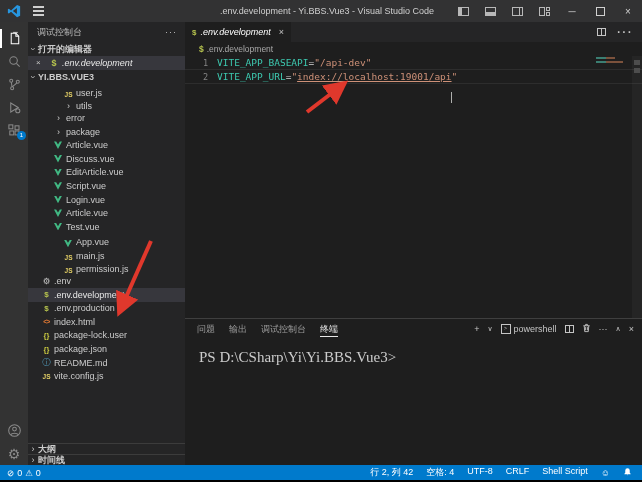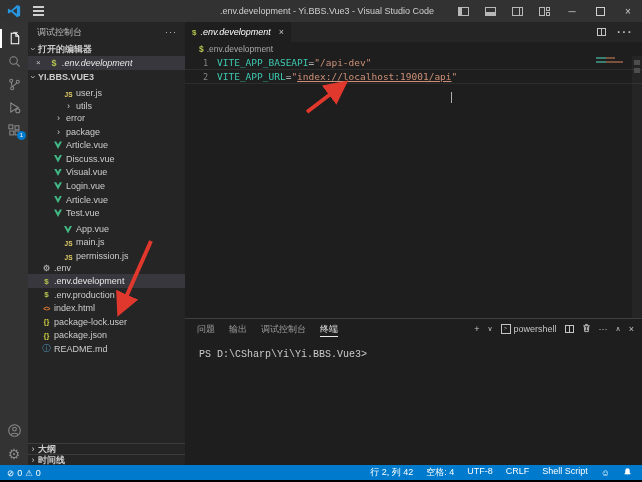--- a/index.html
+++ b/index.html
@@ -108,21 +108,21 @@
   #panel{position:absolute;left:0;right:0;bottom:0;height:147px;background:#1e1e1e;border-top:1px solid #3f3f3f;box-sizing:border-box;}
   #panel-header{height:20px;display:flex;align-items:center;padding:0 8px 0 12px;}
   #panel-tabs{display:flex;gap:14px;font-size:9px;}
   .panel-tab{color:#9d9d9d;height:20px;line-height:20px;position:relative;}
   .panel-tab.active{color:#e7e7e7;}
   .panel-tab.active::after{content:"";position:absolute;left:0;right:0;bottom:2px;height:1px;background:#e7e7e7;}
   #panel-actions{margin-left:auto;display:flex;align-items:center;gap:8px;color:#c5c5c5;font-size:9px;}
   .ps-box{width:8px;height:8px;border:1px solid #c5c5c5;font-size:5px;line-height:7px;text-align:center;display:inline-block;}
   #powershell-item{display:flex;align-items:center;gap:3px;}
   .trash-icon svg{width:9px;height:10px;stroke:#c5c5c5;fill:none;stroke-width:1;}
-  #terminal-content{padding:10px 0 0 14px;font-family:Liberation Mono, monospace;font-size:10px;color:#cccccc;}
+  #terminal-content{padding:10px 0 0 14px;font-family:Liberation Serif, serif;font-size:15px;color:#cccccc;}
   
   #statusbar{position:absolute;top:465px;left:0;width:642px;height:15px;background:#007acc;color:#ffffff;
     font-size:9px;display:flex;align-items:center;}
   #status-left{display:flex;align-items:center;gap:3px;padding-left:7px;}
   #status-left .sicon{font-size:8.5px;}
   #status-right{margin-left:auto;display:flex;align-items:center;gap:13px;padding-right:10px;}
   .status-item{white-space:nowrap;}
   #bell-icon svg{width:9px;height:10px;fill:#ffffff;}
   
   .arrow-overlay{position:absolute;left:0;top:0;width:642px;height:482px;pointer-events:none;z-index:50;}
@@ -252,21 +252,25 @@
         <div class="tree-row lvl3">
           <span class="ticon vue"></span>
           <span class="tlabel">Article.vue</span>
         </div>
         <div class="tree-row lvl3">
           <span class="ticon vue"></span>
           <span class="tlabel">Discuss.vue</span>
         </div>
         <div class="tree-row lvl3">
           <span class="ticon vue"></span>
-          <span class="tlabel">Visual.vue</span>
+          <span class="tlabel">EditArticle.vue</span>
+        </div>
+        <div class="tree-row lvl3">
+          <span class="ticon vue"></span>
+          <span class="tlabel">Script.vue</span>
         </div>
         <div class="tree-row lvl3">
           <span class="ticon vue"></span>
           <span class="tlabel">Login.vue</span>
         </div>
         <div class="tree-row lvl3">
           <span class="ticon vue"></span>
           <span class="tlabel">Article.vue</span>
         </div>
         <div class="tree-row lvl3">
@@ -305,20 +309,24 @@
           <span class="ticon braces">{}</span>
           <span class="tlabel">package-lock.user</span>
         </div>
         <div class="tree-row lvl1">
           <span class="ticon braces">{}</span>
           <span class="tlabel">package.json</span>
         </div>
         <div class="tree-row lvl1">
           <span class="ticon info">ⓘ</span>
           <span class="tlabel">README.md</span>
+        </div>
+        <div class="tree-row lvl1">
+          <span class="ticon js">JS</span>
+          <span class="tlabel">vite.config.js</span>
         </div>
       </div>
     <div id="sb-outline" class="sb-bottom">
       <div class="section-header">
         <span class="chev">›</span>
         <span>大纲</span>
       </div>
     </div>
     <div id="sb-timeline" class="sb-bottom">
       <div class="section-header">

